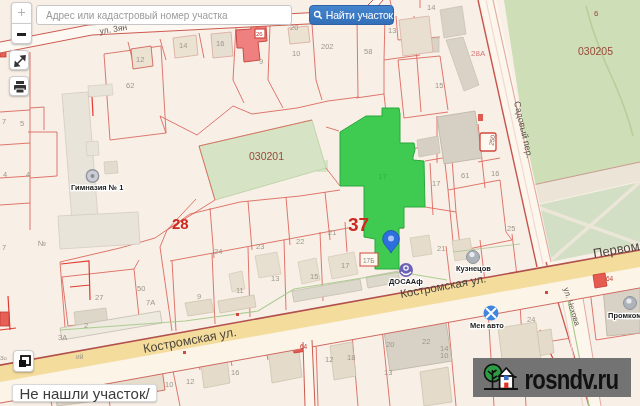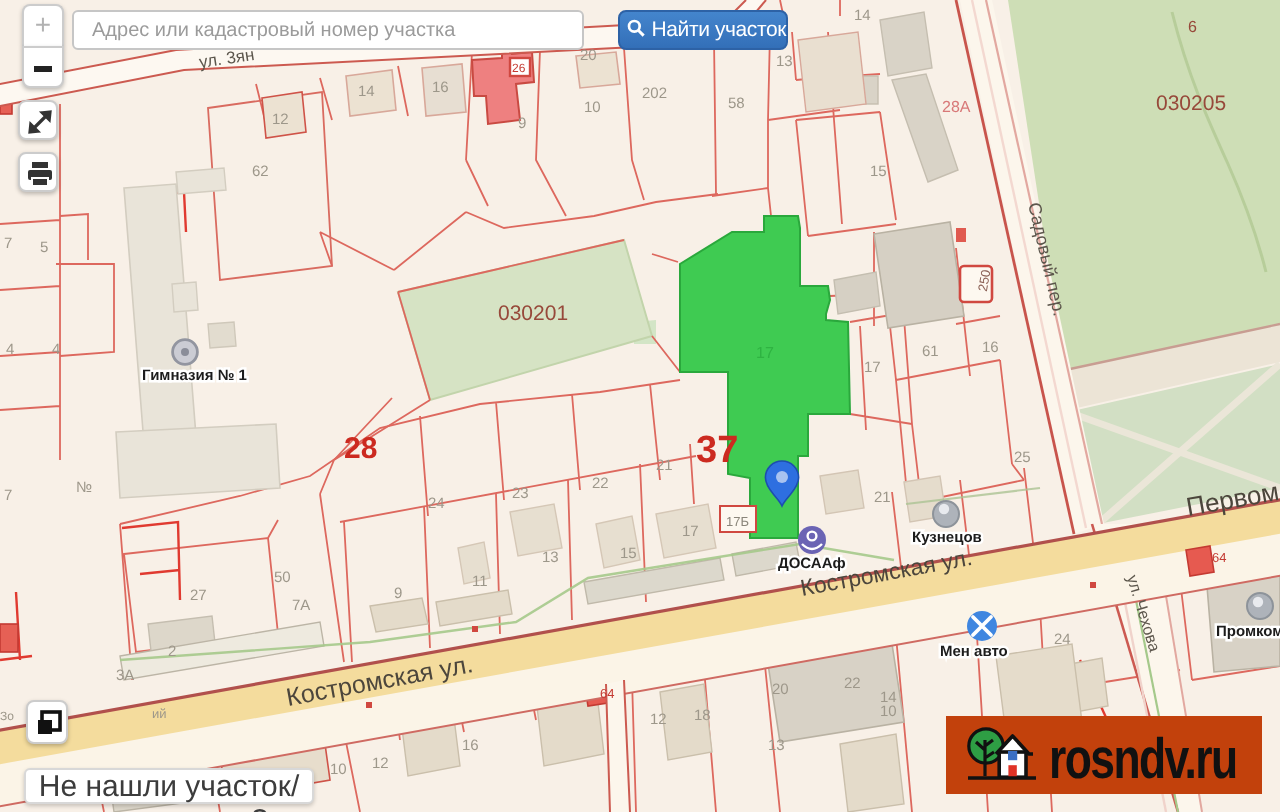--- a/index.html
+++ b/index.html
@@ -392,21 +392,21 @@
 
 <div class="ui btnw" style="left:13px;top:350px;width:21px;height:22px;border-radius:4px;">
 <svg width="17" height="17" style="margin:2px" viewBox="0 0 17 17">
       <rect x="5" y="3" width="9" height="9" fill="none" stroke="#111" stroke-width="1.8"></rect>
       <rect x="3" y="7" width="7" height="7" fill="#111"></rect>
     </svg>
 </div>
 
 <div class="ui" style="left:12px;top:384px;width:145px;height:18px;background:#fff;border:1px solid #d8d8d8;border-radius:3px;box-shadow:0 1px 2px rgba(0,0,0,.2);color:#3c3c3c;font-size:15px;line-height:17px;text-align:center;">Не нашли участок/дом на карте?</div>
 
-<div class="ui" style="left:473px;top:358px;width:158px;height:39px;background:#c2410c;">
+<div class="ui" style="left:473px;top:358px;width:158px;height:39px;background:#737373;">
 <svg width="158" height="39" viewBox="0 0 158 39">
 <g>
 <circle cx="20" cy="15" r="8.6" fill="#2e9e44" stroke="#111" stroke-width="1.6"></circle>
 <path d="M19.5 12 L19.5 30 M19.5 17 L15 13 M19.5 15 L23.5 12 M19.5 21 L24 18" stroke="#111" stroke-width="1.6" fill="none"></path>
 <path d="M25 19 L33.3 10 L41.5 19 L43.5 19" stroke="#111" stroke-width="1.8" fill="#fff" stroke-linejoin="round"></path>
 <rect x="26.6" y="18" width="13.4" height="12.6" fill="#fff" stroke="#111" stroke-width="1.8"></rect>
 <rect x="31" y="17.5" width="4.6" height="4.6" fill="#3a6fc4"></rect>
 <rect x="31.2" y="24.6" width="4.2" height="6" fill="#e03226"></rect>
 <line x1="11" y1="31" x2="45" y2="31" stroke="#111" stroke-width="1.8"></line>
 </g>

